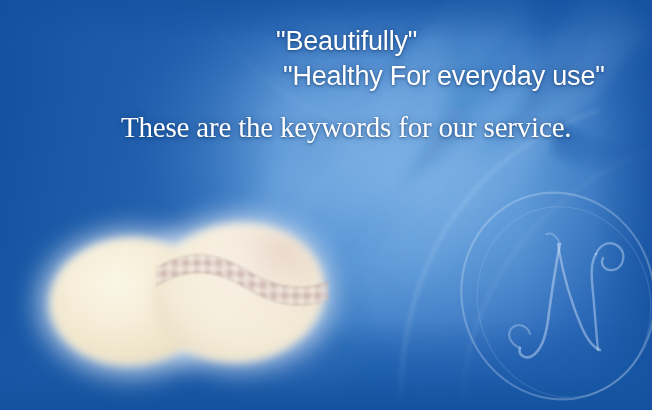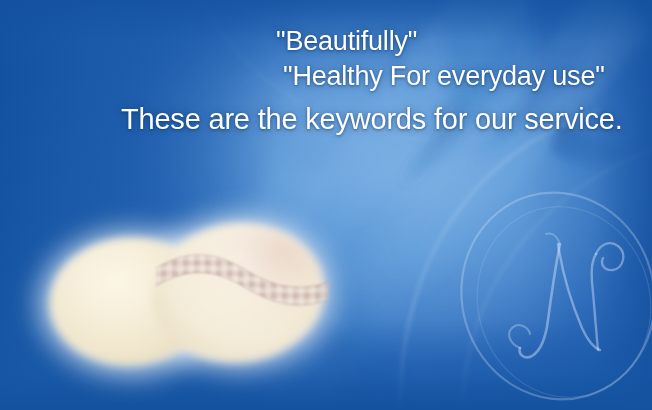--- a/index.html
+++ b/index.html
@@ -74,23 +74,24 @@
     line-height: 30px;
   }
   .tline-2 {
     left: 283px;
     top: 61px;
     font-size: 27px;
     line-height: 30px;
   }
   .tline-3 {
     left: 121px;
-    top: 103px;
+    top: 111px;
     font-size: 29px;
     line-height: 32px;
+    font-family: Liberation Serif, serif;
   }
 
   
   .pads {
     position: absolute;
     left: 0;
     top: 0;
     z-index: 20;
   }
   .pad {

